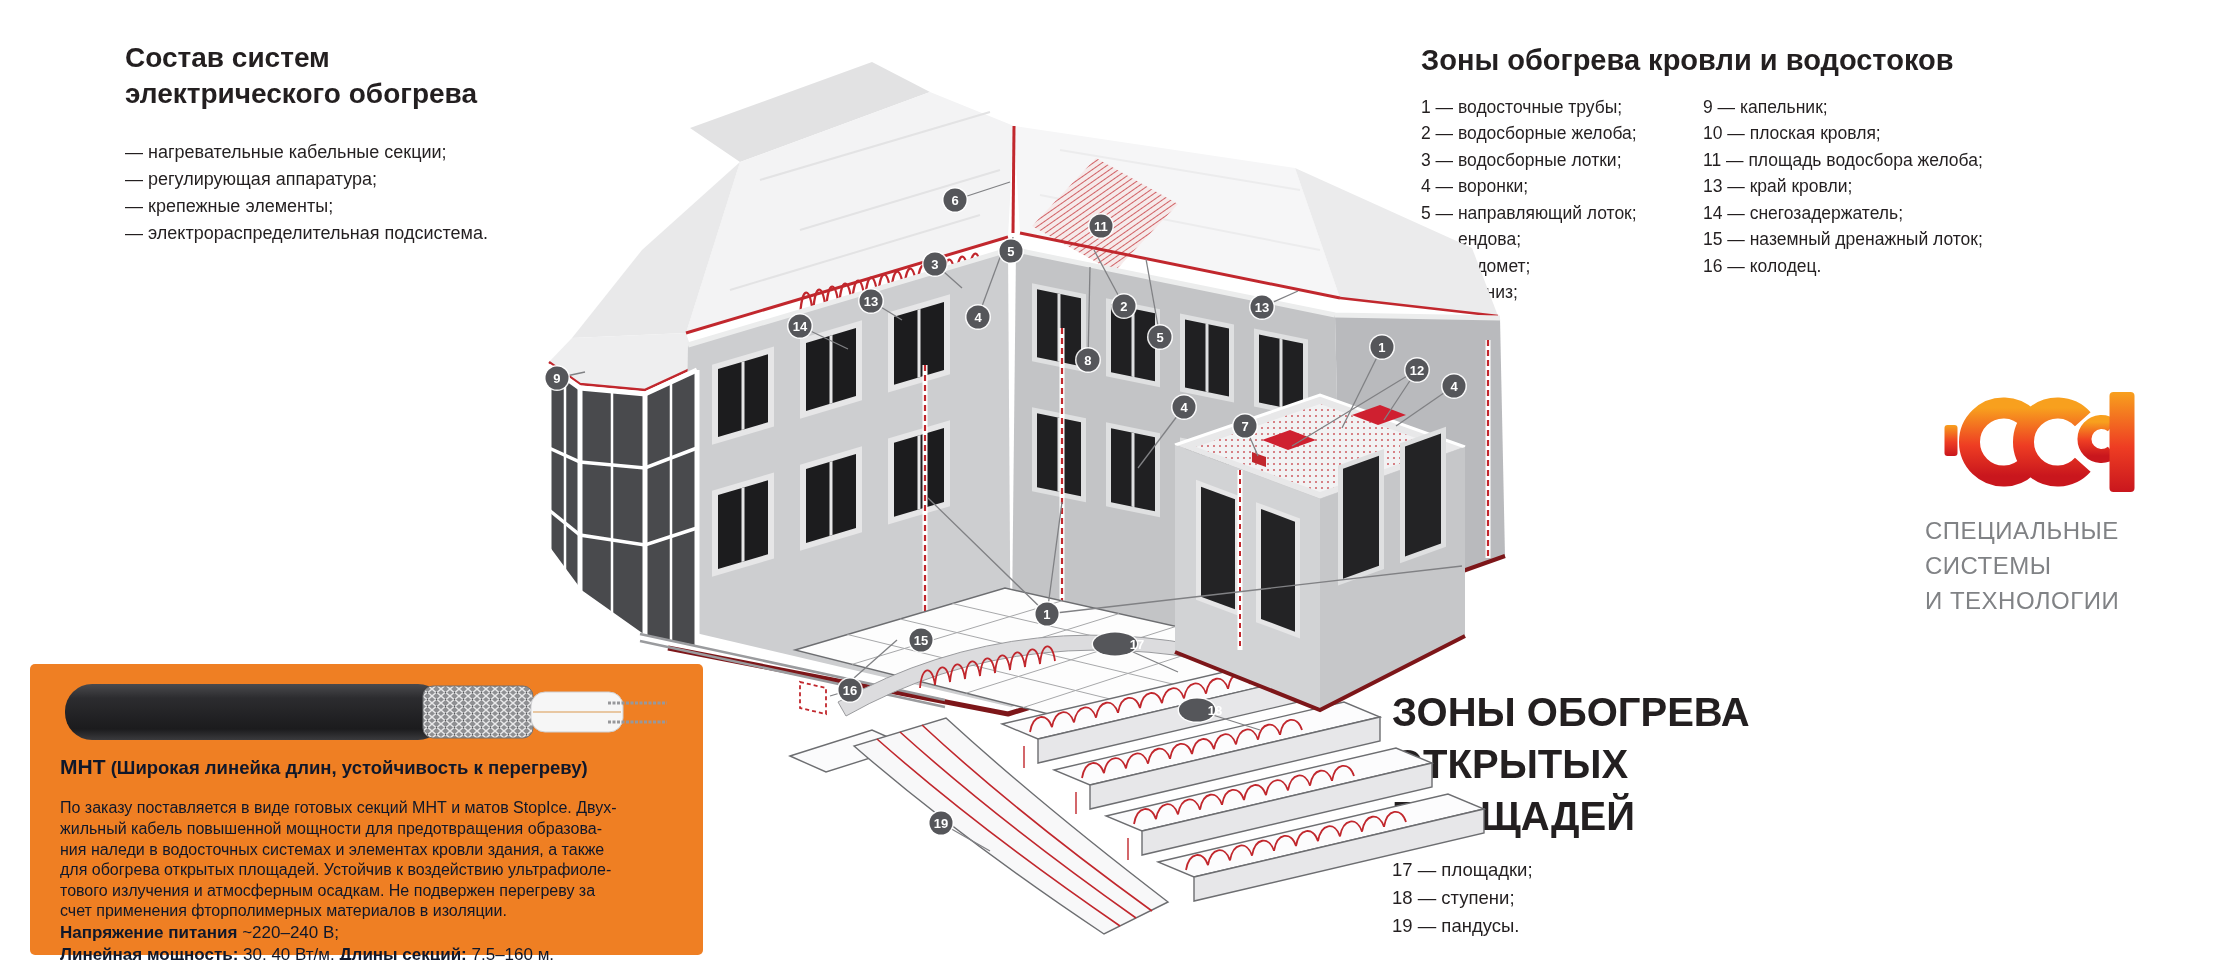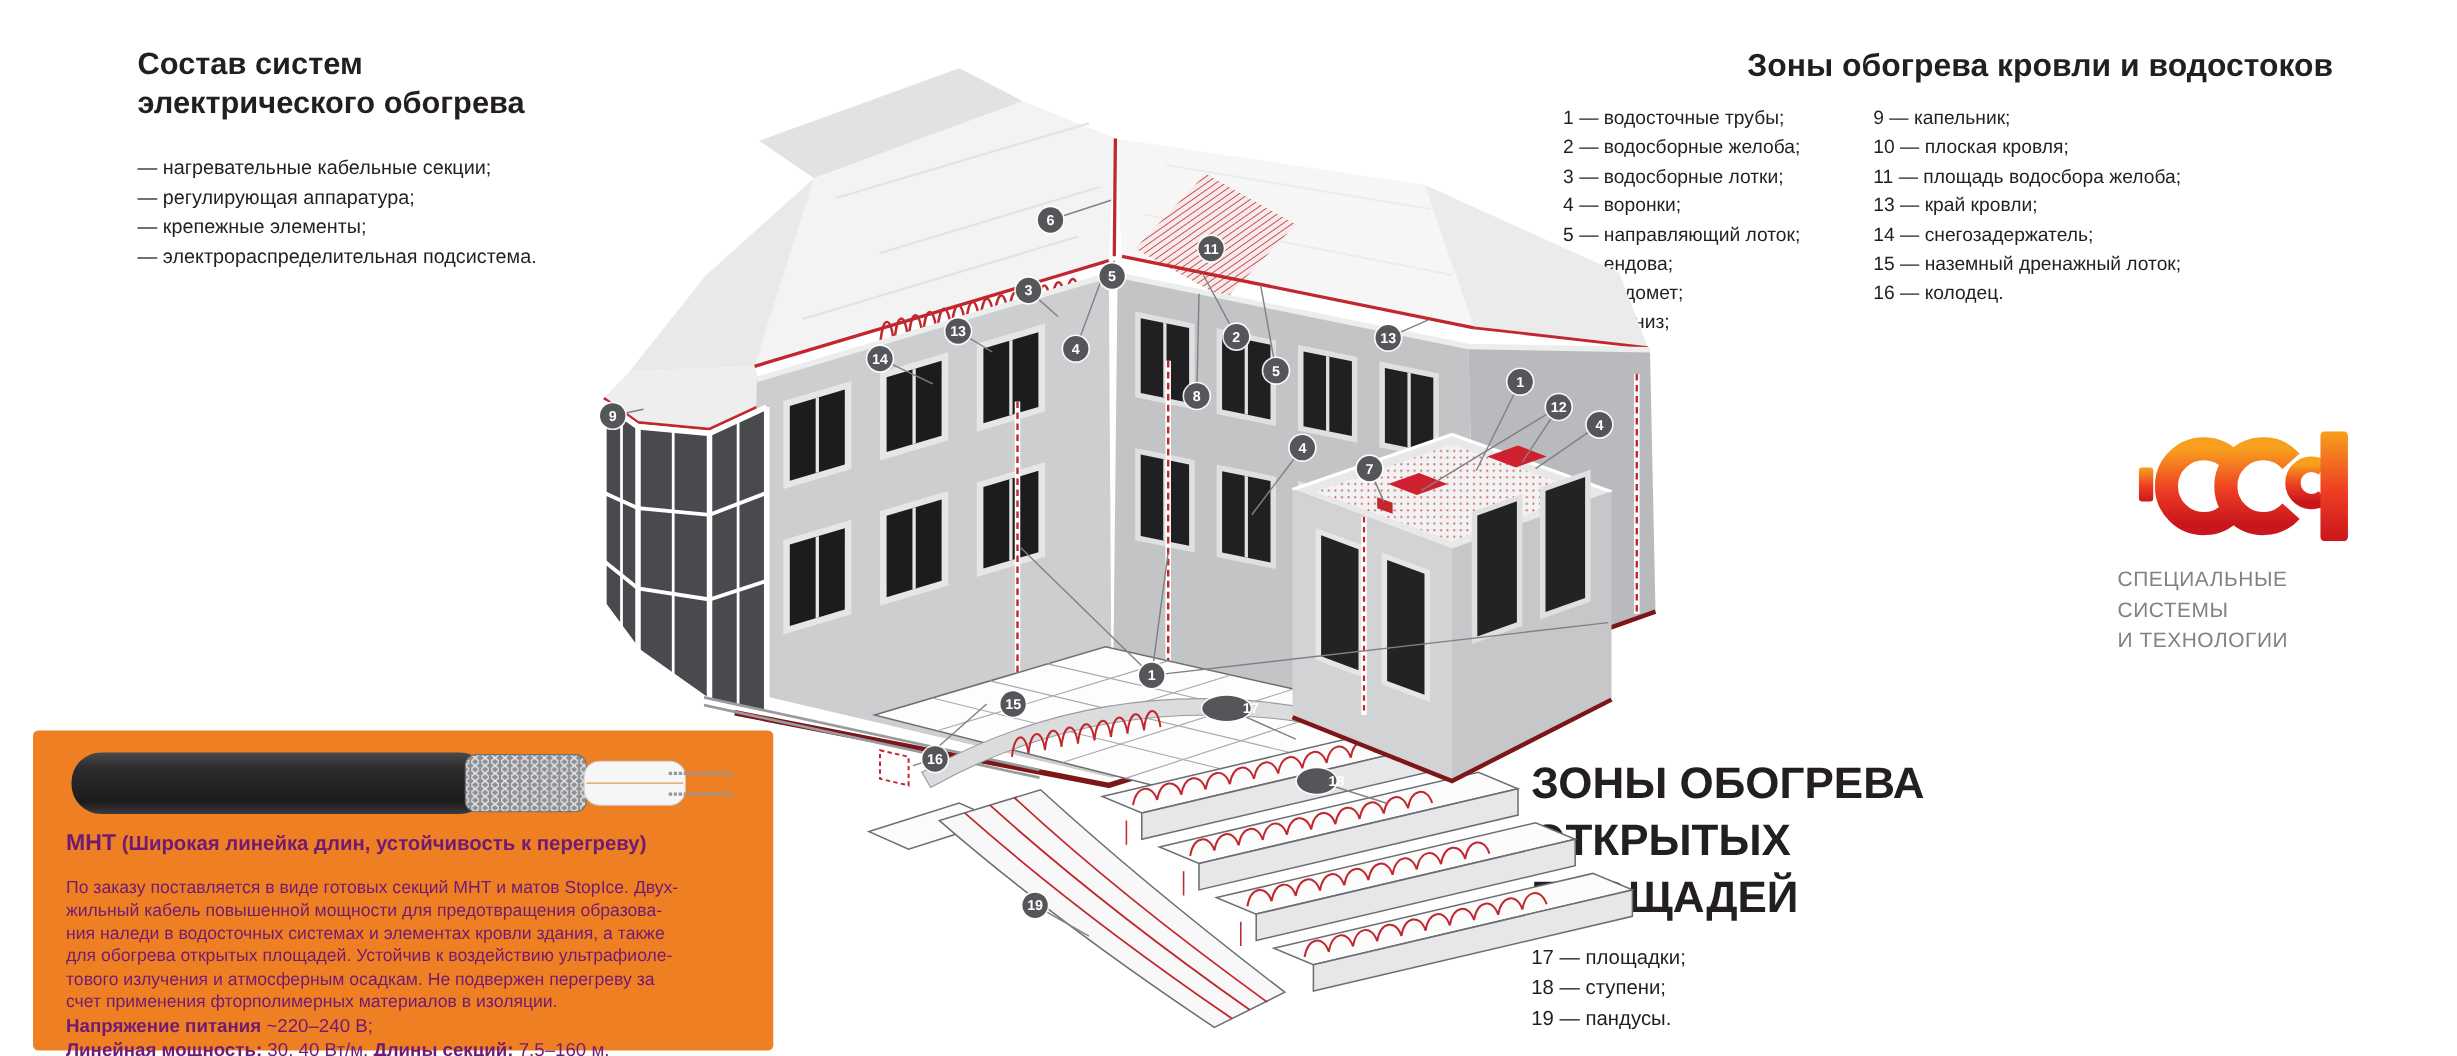--- a/index.html
+++ b/index.html
@@ -8,42 +8,42 @@
   .abs { position:absolute; }
 
   
   #composition { left:125px; top:40px; width:420px; }
   #composition .title { font-size:28px; font-weight:bold; line-height:1.3; white-space:pre-line; }
   #composition ul { list-style:none; margin-top:26px; }
   #composition li { font-size:18px; line-height:1.5; }
 
   
   #roof-zones { left:1421px; top:44px; width:700px; }
-  #roof-zones .title { font-size:29px; font-weight:bold;text-align:right; }
+  #roof-zones .title { font-size:29px; font-weight:bold; }
   #roof-zones .cols { display:flex; margin-top:17px; }
   #roof-zones ul { list-style:none; }
   #roof-zones .col1 { width:282px; }
   #roof-zones .col2 { width:418px; }
   #roof-zones li { font-size:17.5px; line-height:1.51; }
 
   
   #brand { left:1925px; top:392px; width:310px; }
   #brand .logo { display:block; margin-left:14px; }
-  #brand .name { margin-top:22px; font-size:19px; line-height:1.45; letter-spacing:.5px;
+  #brand .name { margin-top:22px; font-size:24px; line-height:1.45; letter-spacing:.5px;
                  color:#808285; white-space:pre-line; }
 
   
   #open-areas { left:1392px; top:686px; width:480px; }
   #open-areas .title { font-size:40px; font-weight:bold; line-height:1.3; white-space:pre-line; }
   #open-areas ul { list-style:none; margin-top:14px; }
   #open-areas li { font-size:18.5px; line-height:1.52; }
 
   
   #product-card { left:30px; top:664px; width:673px; height:291px; background:#EF7F23;
-                  border-radius:5px; padding:18px 30px 14px; color:#701a75; }
+                  border-radius:5px; padding:18px 30px 14px; color:#0f172a; }
   #product-card .cable { display:block; margin:0 auto 12px; }
   #product-card .prod-title { font-size:18.5px; font-weight:bold; line-height:1.25; }
   #product-card .prod-title .pname { font-size:21px; }
   #product-card .body { font-size:16px; line-height:1.29; white-space:pre-line; margin-top:18px; }
   #product-card .spec-line { font-size:17px; line-height:1.29; }
   #product-card b { font-weight:bold; }
 
   
   #diagram { left:540px; top:60px; width:1080px; height:900px; }
   #diagram svg.scene { position:absolute; left:0; top:0; }

